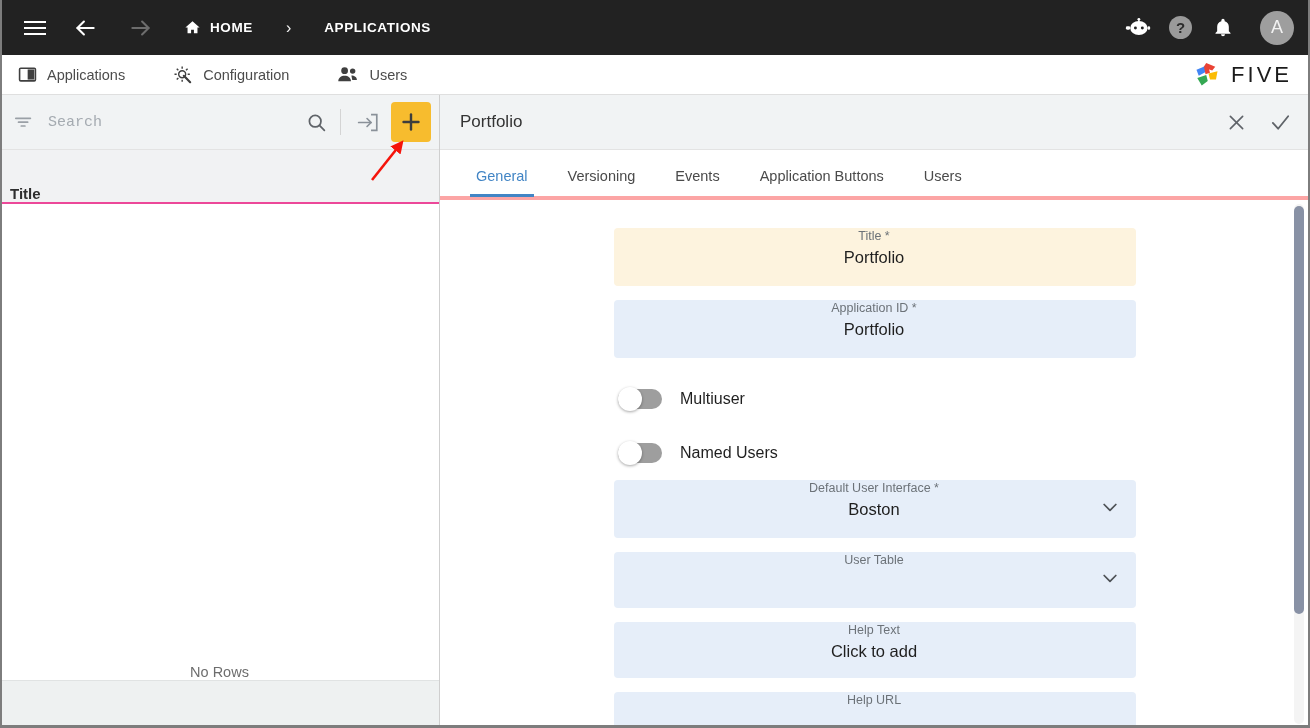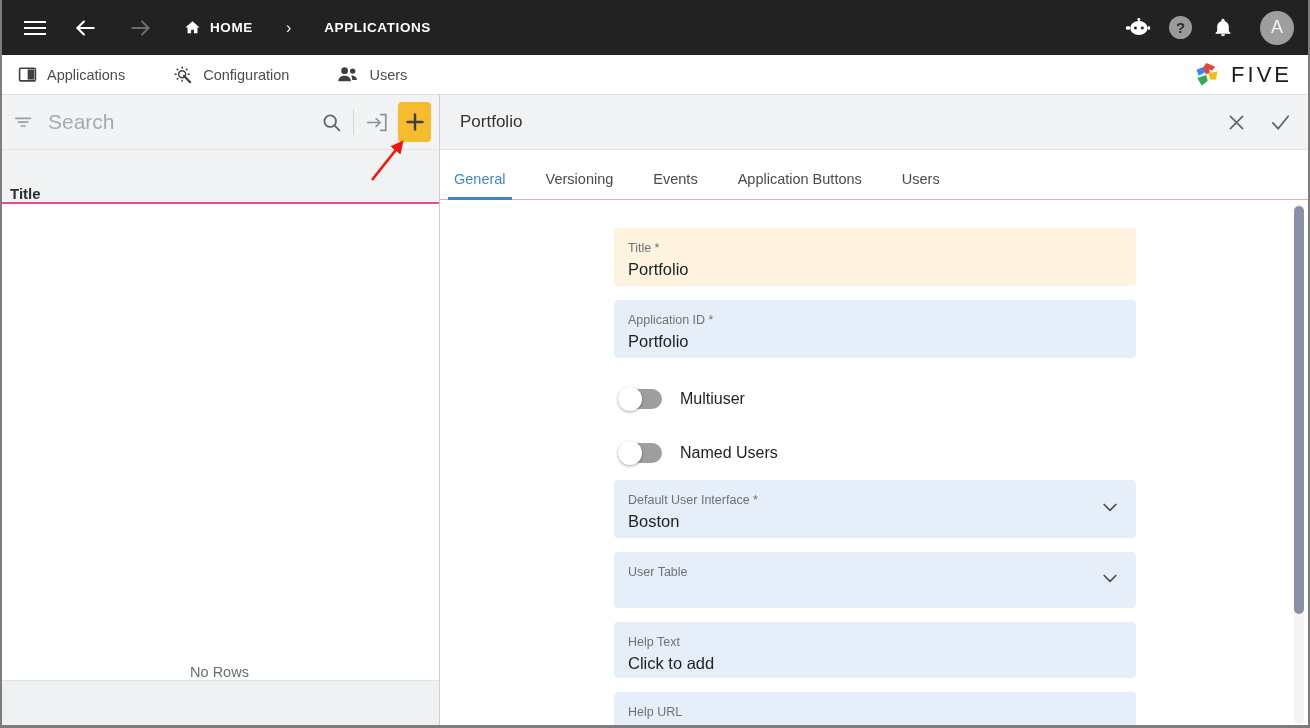--- a/index.html
+++ b/index.html
@@ -111,22 +111,22 @@
     height: 55px; flex:0 0 55px;
     background:#f1f3f4;
     display:flex; align-items:center;
     padding: 0 8px 0 14px;
     border-bottom: 1px solid #e3e3e3;
     position: relative;
   }
   .filter-ico { width:22px; flex:0 0 22px; color:#9aa0a6; display:flex; }
   .search-input {
     flex:1 1 auto; border:none; outline:none; background:transparent;
-    font-family: Liberation Sans, sans-serif;
-    font-size:21px; color:#3c4043; margin-left:12px;
+    font-family: Liberation Mono, monospace;
+    font-size:15px; color:#3c4043; margin-left:12px;
   }
   .search-input::placeholder { color:#a5abb1; }
   .search-ico { color:#5f6368; width:30px; display:flex; justify-content:center; }
   .vdivider { width:1px; height:26px; background:#d4d4d4; margin: 0 11px 0 9px; }
   .import-btn {
     width:30px; height:30px; display:flex; align-items:center; justify-content:center;
     color:#8a9199; cursor:pointer;
   }
   .add-btn {
     width:40px; height:40px; margin-left:9px; border-radius:4px;
@@ -165,21 +165,22 @@
     display:flex; align-items:center;
     padding: 0 18px 0 20px;
     border-bottom:1px solid #e3e3e3;
   }
   .rec-title { font-size:17px; color:#333333; }
   .rec-actions { margin-left:auto; display:flex; align-items:center; gap:22px; }
   .rec-actions div { color:#5f6368; cursor:pointer; display:flex; }
   .tabs {
     height: 50px; flex:0 0 50px;
     display:flex; align-items:flex-end;
-    border-bottom:1px solid #fca5a5;
+    padding-left: 22px;
+    border-bottom:4px solid #fca5a5;
     background:#ffffff;
   }
   .tab {
     position:relative; padding: 0 14px 12px 14px;
     font-size:14.5px; color:#4a4a4a; cursor:pointer;
     margin-right: 12px;
   }
   .tab.active { color:#4285c5; }
   .tab.active::after {
     content:""; position:absolute; left:8px; right:8px; bottom:-1px;
@@ -188,23 +189,24 @@
   .form-area {
     flex:1 1 auto; min-height:0; position:relative;
     overflow:hidden; background:#ffffff;
   }
   .form-inner {
     padding: 28px 0 20px 0;
     display:flex; flex-direction:column; align-items:center;
   }
   .field {
     width: 522px; border-radius:4px;
-    padding: 12px 16px 9px 14px;
+    padding: 0 16px 9px 14px;
     margin-bottom: 14px;
     position:relative;
+    text-align:center;
   }
   .field.blue  { background:#e6eef9; }
   .field.cream { background:#fdf3de; }
   .field.h58 { height: 58px; }
   .field.h56 { height: 56px; }
   .f-label {
     font-size:12.5px; color:#6c7278; line-height:16px; margin-bottom:2px;
   }
   .f-value {
     font-size:16.5px; color:#1f1f1f; line-height:22px;

